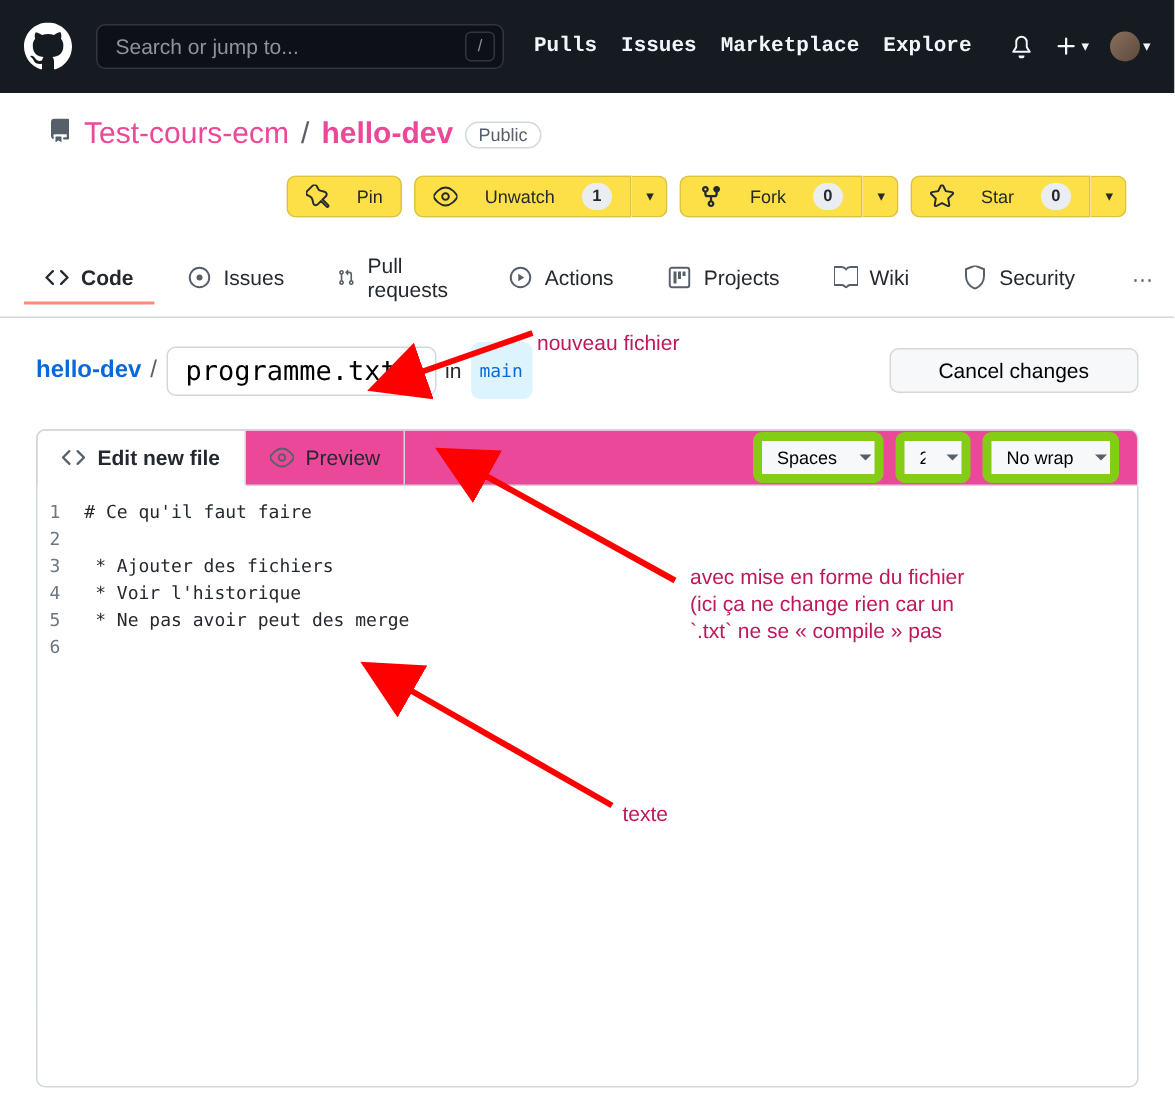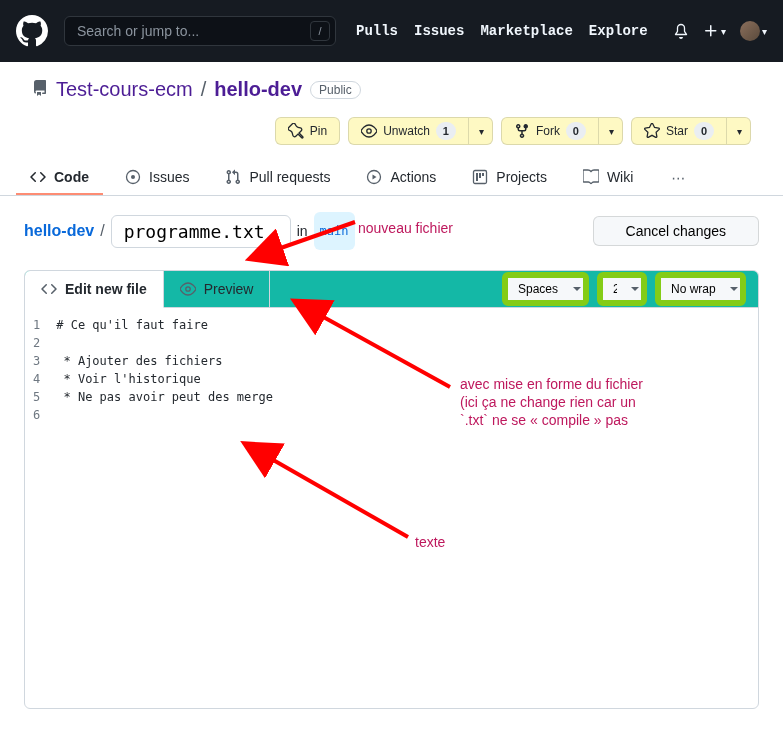--- a/index.html
+++ b/index.html
@@ -17,25 +17,25 @@
 .nav-links a { color: #f0f6fc; font-weight: 600; font-size: 14px; font-family: Liberation Mono, monospace; }
 .header-right { margin-left: auto; display: flex; align-items: center; gap: 14px; color: #f0f6fc; }
 .header-icon { color: #f0f6fc; display: flex; align-items: center; }
 .avatar { width: 20px; height: 20px; border-radius: 50%; background: linear-gradient(135deg, #8b6f5c, #5a4a3c); }
 .caret { font-size: 10px; margin-left: 2px; }
 
 
 .repo-head { padding: 16px 32px 0; }
 .repo-title { display: flex; align-items: center; gap: 8px; font-size: 20px; margin-bottom: 16px; }
 .repo-title .repo-icon { color: #57606a; }
-.repo-title a { color: #4c1d95; }
+.repo-title a { color: #ec4899; }
 .repo-title .strong { font-weight: 600; }
 .badge-public { border: 1px solid #d0d7de; border-radius: 2em; padding: 1px 8px; font-size: 12px; color: #57606a; font-weight: 500; }
 .repo-actions { display: flex; justify-content: flex-end; gap: 8px; margin-bottom: 16px; }
-.btn { background: #fef9c3; border: 1px solid rgba(27,31,36,.15); border-radius: 6px; padding: 4px 12px; font-size: 12px; color: #24292f; display: inline-flex; align-items: center; gap: 6px; height: 28px; cursor: pointer; }
+.btn { background: #fde047; border: 1px solid rgba(27,31,36,.15); border-radius: 6px; padding: 4px 12px; font-size: 12px; color: #24292f; display: inline-flex; align-items: center; gap: 18px; height: 28px; cursor: pointer; }
 .btn-group { display: flex; }
 .btn-group .btn:first-child { border-top-right-radius: 0; border-bottom-right-radius: 0; }
 .btn-group .btn:last-child { border-top-left-radius: 0; border-bottom-left-radius: 0; border-left: 0; padding: 4px 8px; }
 .counter { background: #eaeef2; border-radius: 2em; padding: 0 6px; font-size: 11px; font-weight: 600; line-height: 18px; min-width: 20px; text-align: center; }
 
 
 .tabs { display: flex; align-items: center; gap: 8px; border-bottom: 1px solid #d0d7de; padding: 0 16px; }
 .tab { display: flex; align-items: center; gap: 8px; padding: 8px 14px; color: #24292f; font-size: 14px; border-bottom: 2px solid transparent; cursor: pointer; }
 .tab.active { border-bottom-color: #fd8c73; font-weight: 600; }
 .tab svg { color: #57606a; }
@@ -47,21 +47,21 @@
 .file-path { display: flex; align-items: center; gap: 6px; margin-bottom: 20px; }
 .file-path a { color: #0969da; font-weight: 600; font-size: 16px; }
 .file-path .sep { color: #57606a; font-size: 16px; }
 .filename-input { border: 1px solid #d0d7de; border-radius: 6px; padding: 5px 12px; font-size: 18px; width: 180px; font-family: ui-monospace, monospace; }
 .file-path .in-txt { font-size: 14px; color: #24292f; }
 .branch-pill { background: #ddf4ff; color: #0969da; border-radius: 6px; padding: 12px 6px; font-size: 12px; font-family: ui-monospace, monospace; }
 .cancel-btn { margin-left: auto; background: #f6f8fa; border: 1px solid rgba(27,31,36,.15); border-radius: 6px; padding: 6px 32px; font-size: 14px; font-weight: 500; cursor: pointer; }
 
 
 .editor-box { border: 1px solid #d0d7de; border-radius: 6px; overflow: hidden; }
-.editor-tabs { display: flex; align-items: center; background: #14b8a6; border-bottom: 1px solid #d0d7de; }
+.editor-tabs { display: flex; align-items: center; background: #ec4899; border-bottom: 1px solid #d0d7de; }
 .editor-tab { padding: 10px 16px; display: flex; align-items: center; gap: 8px; font-size: 14px; cursor: pointer; border-right: 1px solid #d0d7de; }
 .editor-tab.active { background: #fff; font-weight: 600; border-top: 0; margin-bottom: -1px; border-bottom: 1px solid #fff; }
 .editor-tab svg { color: #57606a; }
 .editor-controls { margin-left: auto; display: flex; gap: 8px; padding: 0 12px; }
 .select { border: 6px solid #84cc16; border-radius: 6px; padding: 4px 24px 4px 10px; font-size: 12px; background: #f6f8fa; appearance: none; position: relative; cursor: pointer; }
 .select-wrap { position: relative; display: inline-flex; }
 .select-wrap::after { content: ''; position: absolute; right: 8px; top: 50%; transform: translateY(-50%); width: 0; height: 0; border-left: 4px solid transparent; border-right: 4px solid transparent; border-top: 4px solid #57606a; pointer-events: none; }
 .select-wrap::before { content: ''; position: absolute; right: 8px; top: 30%; width: 0; height: 0; border-left: 4px solid transparent; border-right: 4px solid transparent; border-bottom: 4px solid #57606a; pointer-events: none; }
 
 .code-area { display: flex; min-height: 400px; font-family: ui-monospace, SFMono-Regular, monospace; font-size: 12px; line-height: 18px; padding-top: 8px; }
@@ -209,20 +209,26 @@
           <rect x="7" y="4" width="2" height="5" fill="currentColor"></rect>
           <rect x="10" y="4" width="2" height="3" fill="currentColor"></rect>
         </svg>
     <span>Projects</span>
   </div>
   <div class="tab">
     <svg width="16" height="16" viewBox="0 0 16 16" fill="currentColor">
           <path d="M0 1.75A.75.75 0 01.75 1h4.253c1.227 0 2.317.59 3 1.501A3.744 3.744 0 0111.006 1h4.245a.75.75 0 01.75.75v10.5a.75.75 0 01-.75.75h-4.507a2.25 2.25 0 00-1.591.659l-.622.621a.75.75 0 01-1.06 0l-.622-.621A2.25 2.25 0 005.258 13H.75a.75.75 0 01-.75-.75V1.75z" fill="none" stroke="currentColor" stroke-width="1.3"></path>
         </svg>
     <span>Wiki</span>
+  </div>
+  <div class="tab">
+    <svg width="16" height="16" viewBox="0 0 16 16" fill="currentColor">
+          <path d="M8 0l6 2.5V7c0 4-2.5 7-6 8.5C4.5 14 2 11 2 7V2.5L8 0z" fill="none" stroke="currentColor" stroke-width="1.3"></path>
+        </svg>
+    <span>Security</span>
   </div>
   <div class="kebab">⋯</div>
 </div>
 
 <div class="file-area">
   <div class="file-path">
     <a>hello-dev</a>
     <span class="sep">/</span>
     <input class="filename-input" value="programme.txt" style="">
     <span class="in-txt">in</span>

